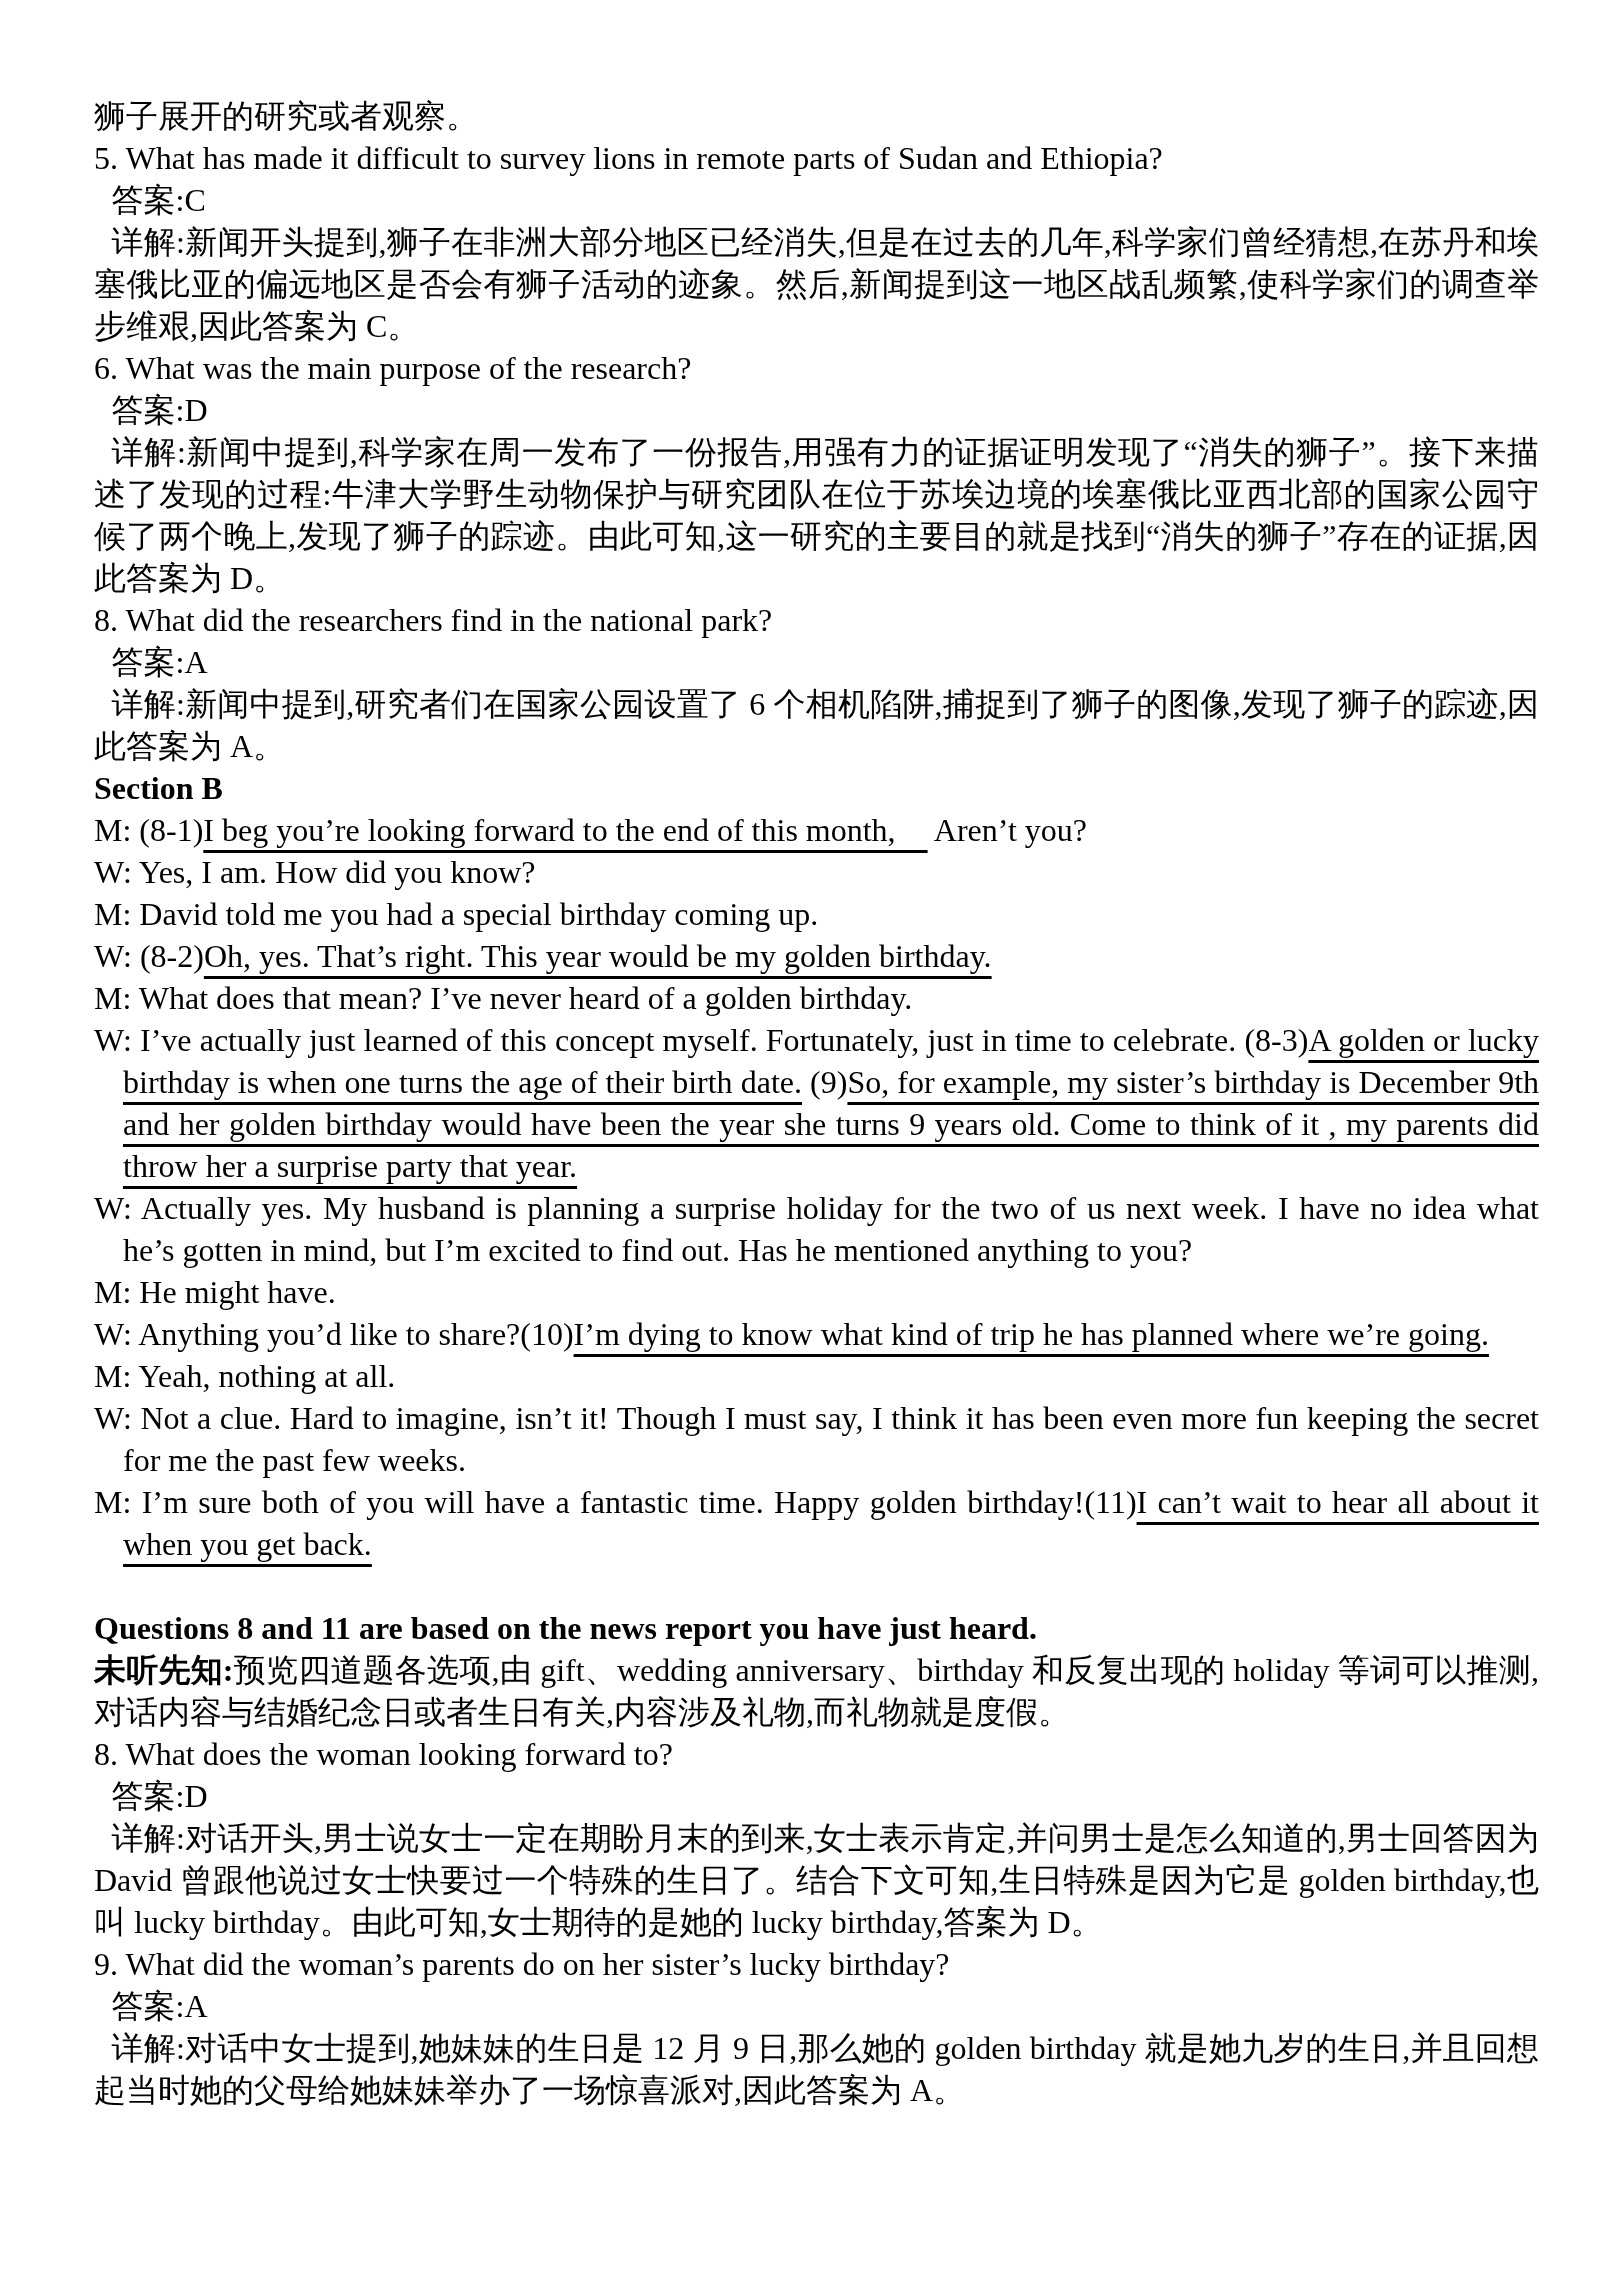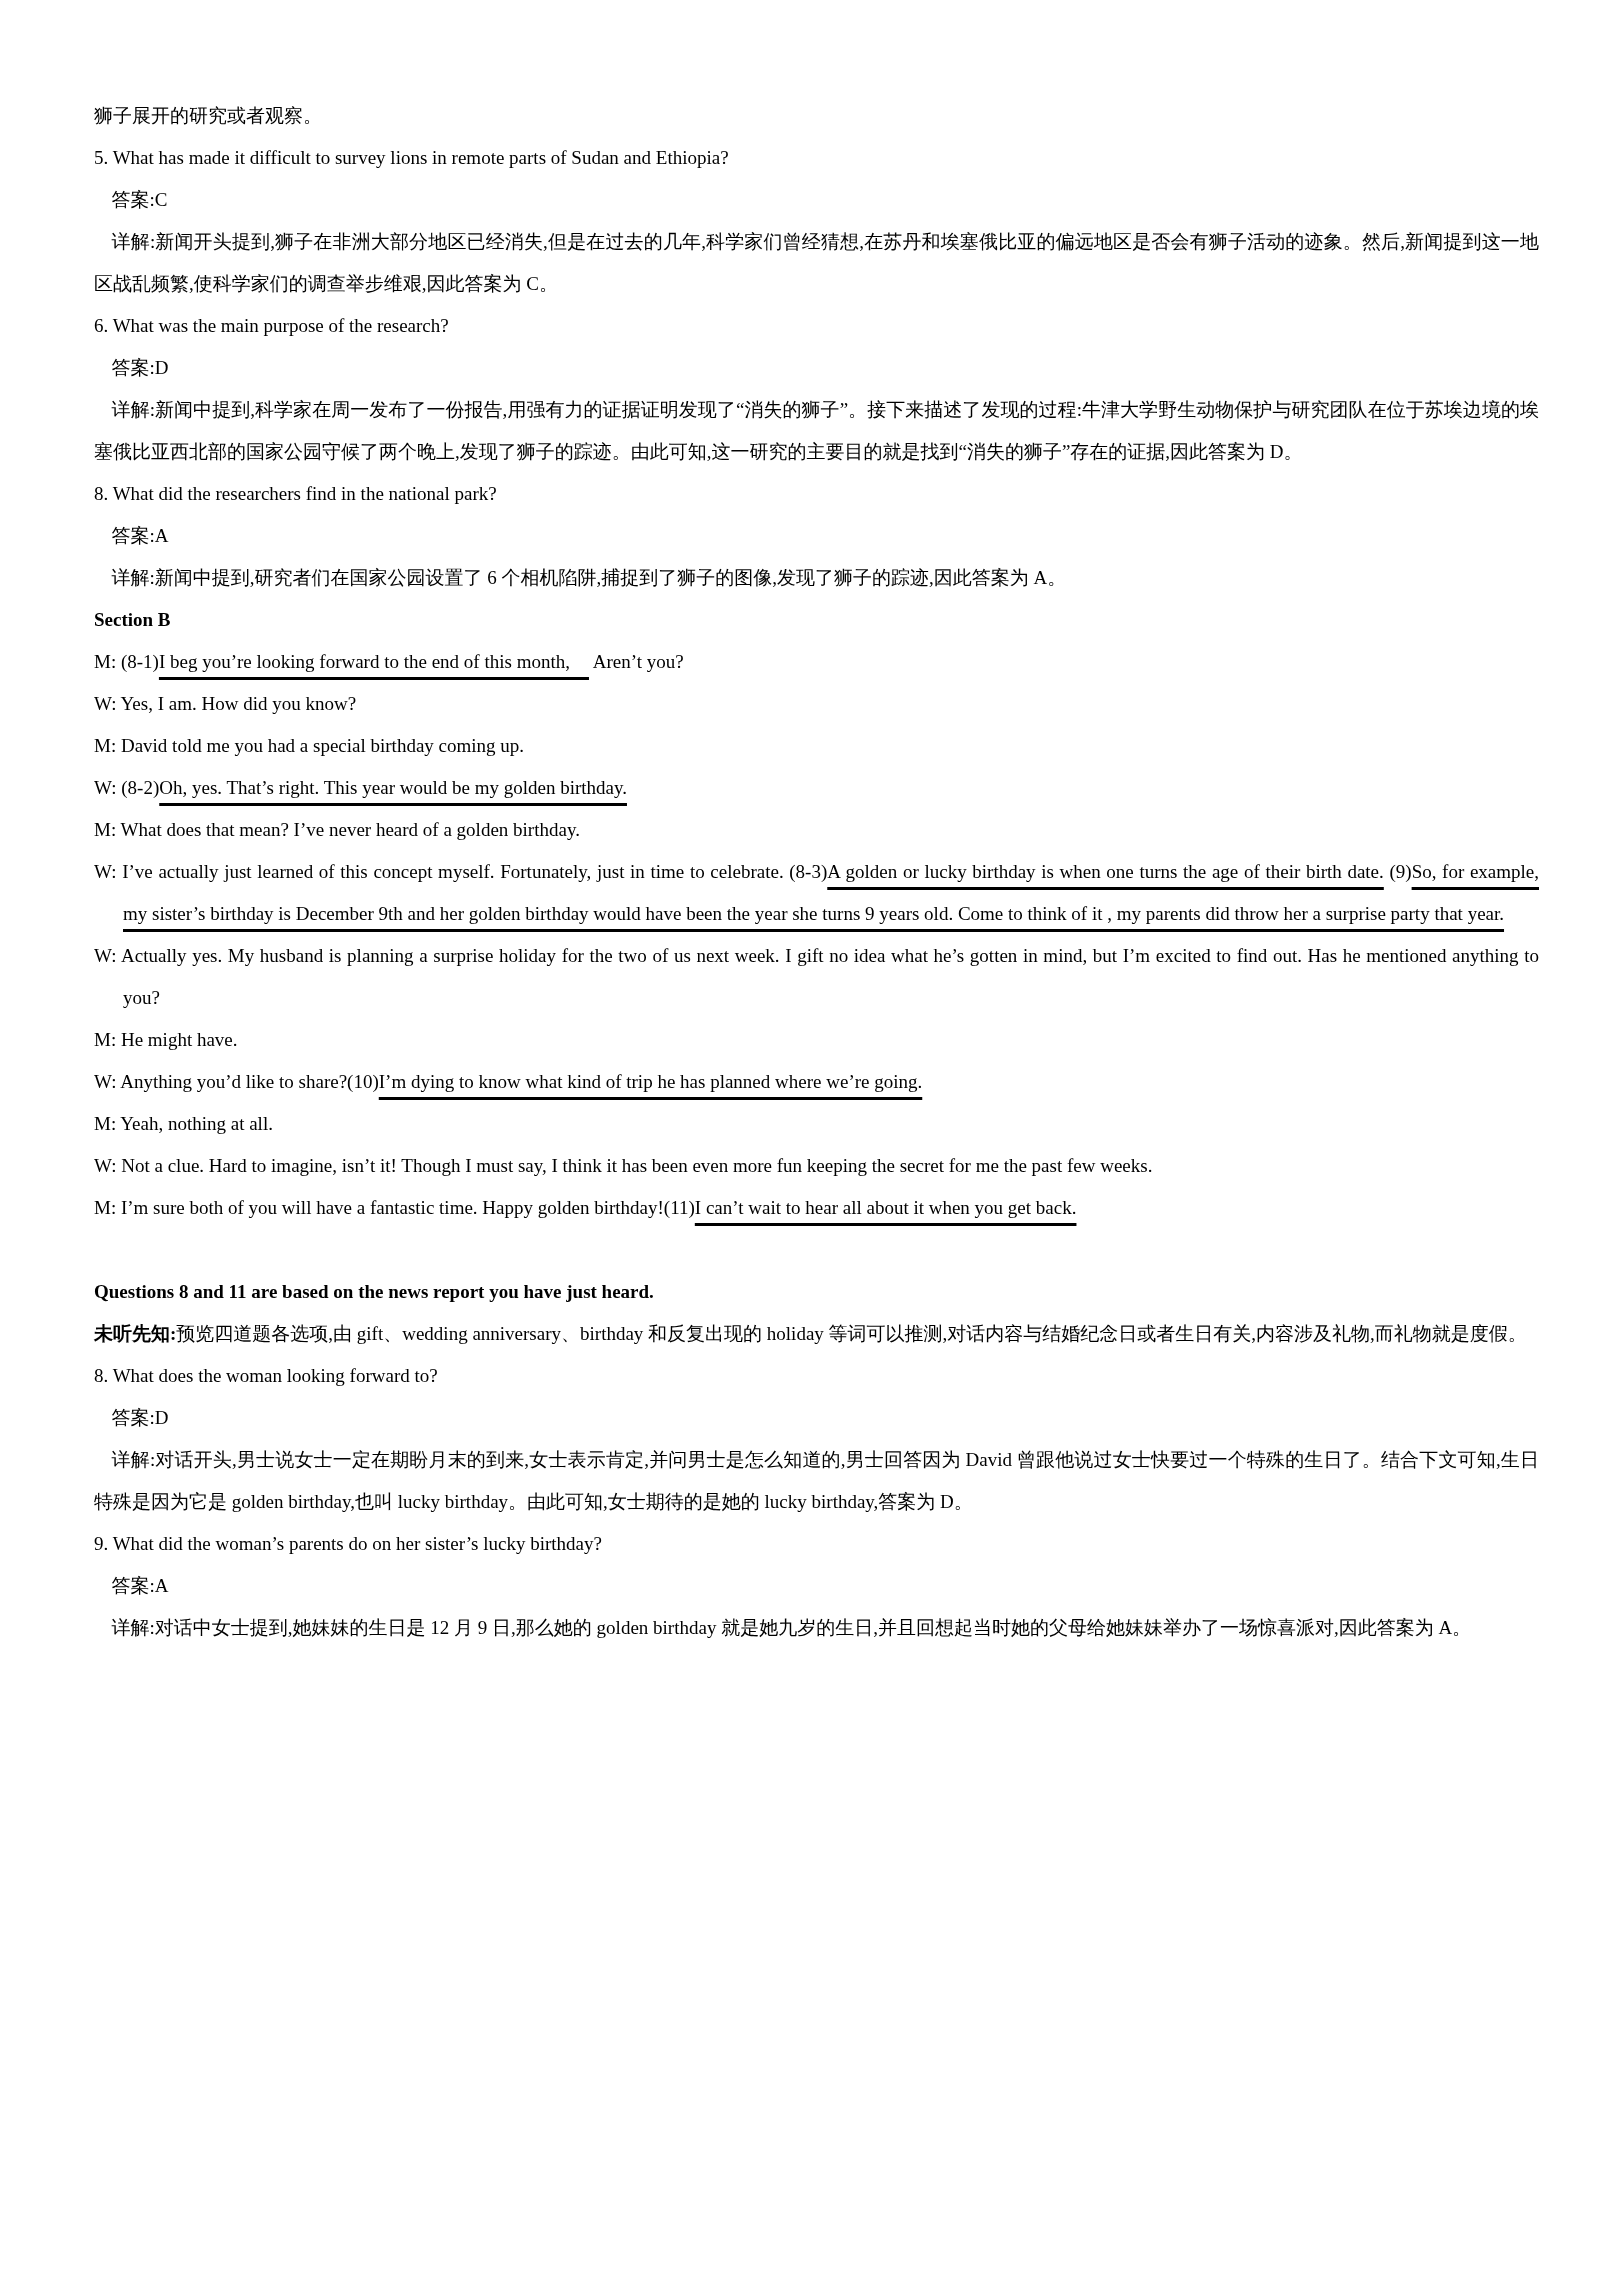--- a/index.html
+++ b/index.html
@@ -9,21 +9,21 @@
   }
   body {
     width: 1621px;
     height: 2293px;
     overflow: hidden;
     color: #000000;
     font-family: "Liberation Serif", "DejaVu Serif", serif;
   }
   .doc {
     padding: 95px 82px 0 94px;
-    font-size: 19px;
+    font-size: 32px;
   }
   .blk {
     margin: 0;
     line-height: 42px;
     text-align: justify;
   }
   .indent {
     text-indent: 17.6px;
   }
   .dialog {
@@ -61,21 +61,21 @@
       <p class="blk"><span>8. What did the researchers find in the national park?</span></p>
       <p class="blk indent"><span>答案:A</span></p>
       <p class="blk indent"><span>详解:新闻中提到,研究者们在国家公园设置了 6 个相机陷阱,捕捉到了狮子的图像,发现了狮子的踪迹,因此答案为 A。</span></p>
       <p class="blk"><span class="b">Section B</span></p>
       <p class="blk dialog"><span>M: (8-1)</span><span class="u">I beg you’re looking forward to the end of this month,　</span><span> Aren’t you?</span></p>
       <p class="blk dialog"><span>W: Yes, I am. How did you know?</span></p>
       <p class="blk dialog"><span>M: David told me you had a special birthday coming up.</span></p>
       <p class="blk dialog"><span>W: (8-2)</span><span class="u">Oh, yes. That’s right. This year would be my golden birthday.</span></p>
       <p class="blk dialog"><span>M: What does that mean? I’ve never heard of a golden birthday.</span></p>
       <p class="blk dialog"><span>W: I’ve actually just learned of this concept myself. Fortunately, just in time to celebrate. (8-3)</span><span class="u">A golden or lucky birthday is when one turns the age of their birth date.</span><span> (9)</span><span class="u">So, for example, my sister’s birthday is December 9th and her golden birthday would have been the year she turns 9 years old. Come to think of it , my parents did throw her a surprise party that year.</span></p>
-      <p class="blk dialog"><span>W: Actually yes. My husband is planning a surprise holiday for the two of us next week. I gift no idea what he’s gotten in mind, but I’m excited to find out. Has he mentioned anything to you?</span></p>
+      <p class="blk dialog"><span>W: Actually yes. My husband is planning a surprise holiday for the two of us next week. I have no idea what he’s gotten in mind, but I’m excited to find out. Has he mentioned anything to you?</span></p>
       <p class="blk dialog"><span>M: He might have.</span></p>
       <p class="blk dialog"><span>W: Anything you’d like to share?(10)</span><span class="u">I’m dying to know what kind of trip he has planned where we’re going.</span></p>
       <p class="blk dialog"><span>M: Yeah, nothing at all.</span></p>
       <p class="blk dialog"><span>W: Not a clue. Hard to imagine, isn’t it! Though I must say, I think it has been even more fun keeping the secret for me the past few weeks.</span></p>
       <p class="blk dialog"><span>M: I’m sure both of you will have a fantastic time. Happy golden birthday!(11)</span><span class="u">I can’t wait to hear all about it when you get back.</span></p>
       <p class="blk spacer"></p>
       <p class="blk"><span class="b">Questions 8 and 11 are based on the news report you have just heard.</span></p>
       <p class="blk"><span class="b">未听先知:</span><span>预览四道题各选项,由 gift、wedding anniversary、birthday 和反复出现的 holiday 等词可以推测,对话内容与结婚纪念日或者生日有关,内容涉及礼物,而礼物就是度假。</span></p>
       <p class="blk"><span>8. What does the woman looking forward to?</span></p>
       <p class="blk indent"><span>答案:D</span></p>

